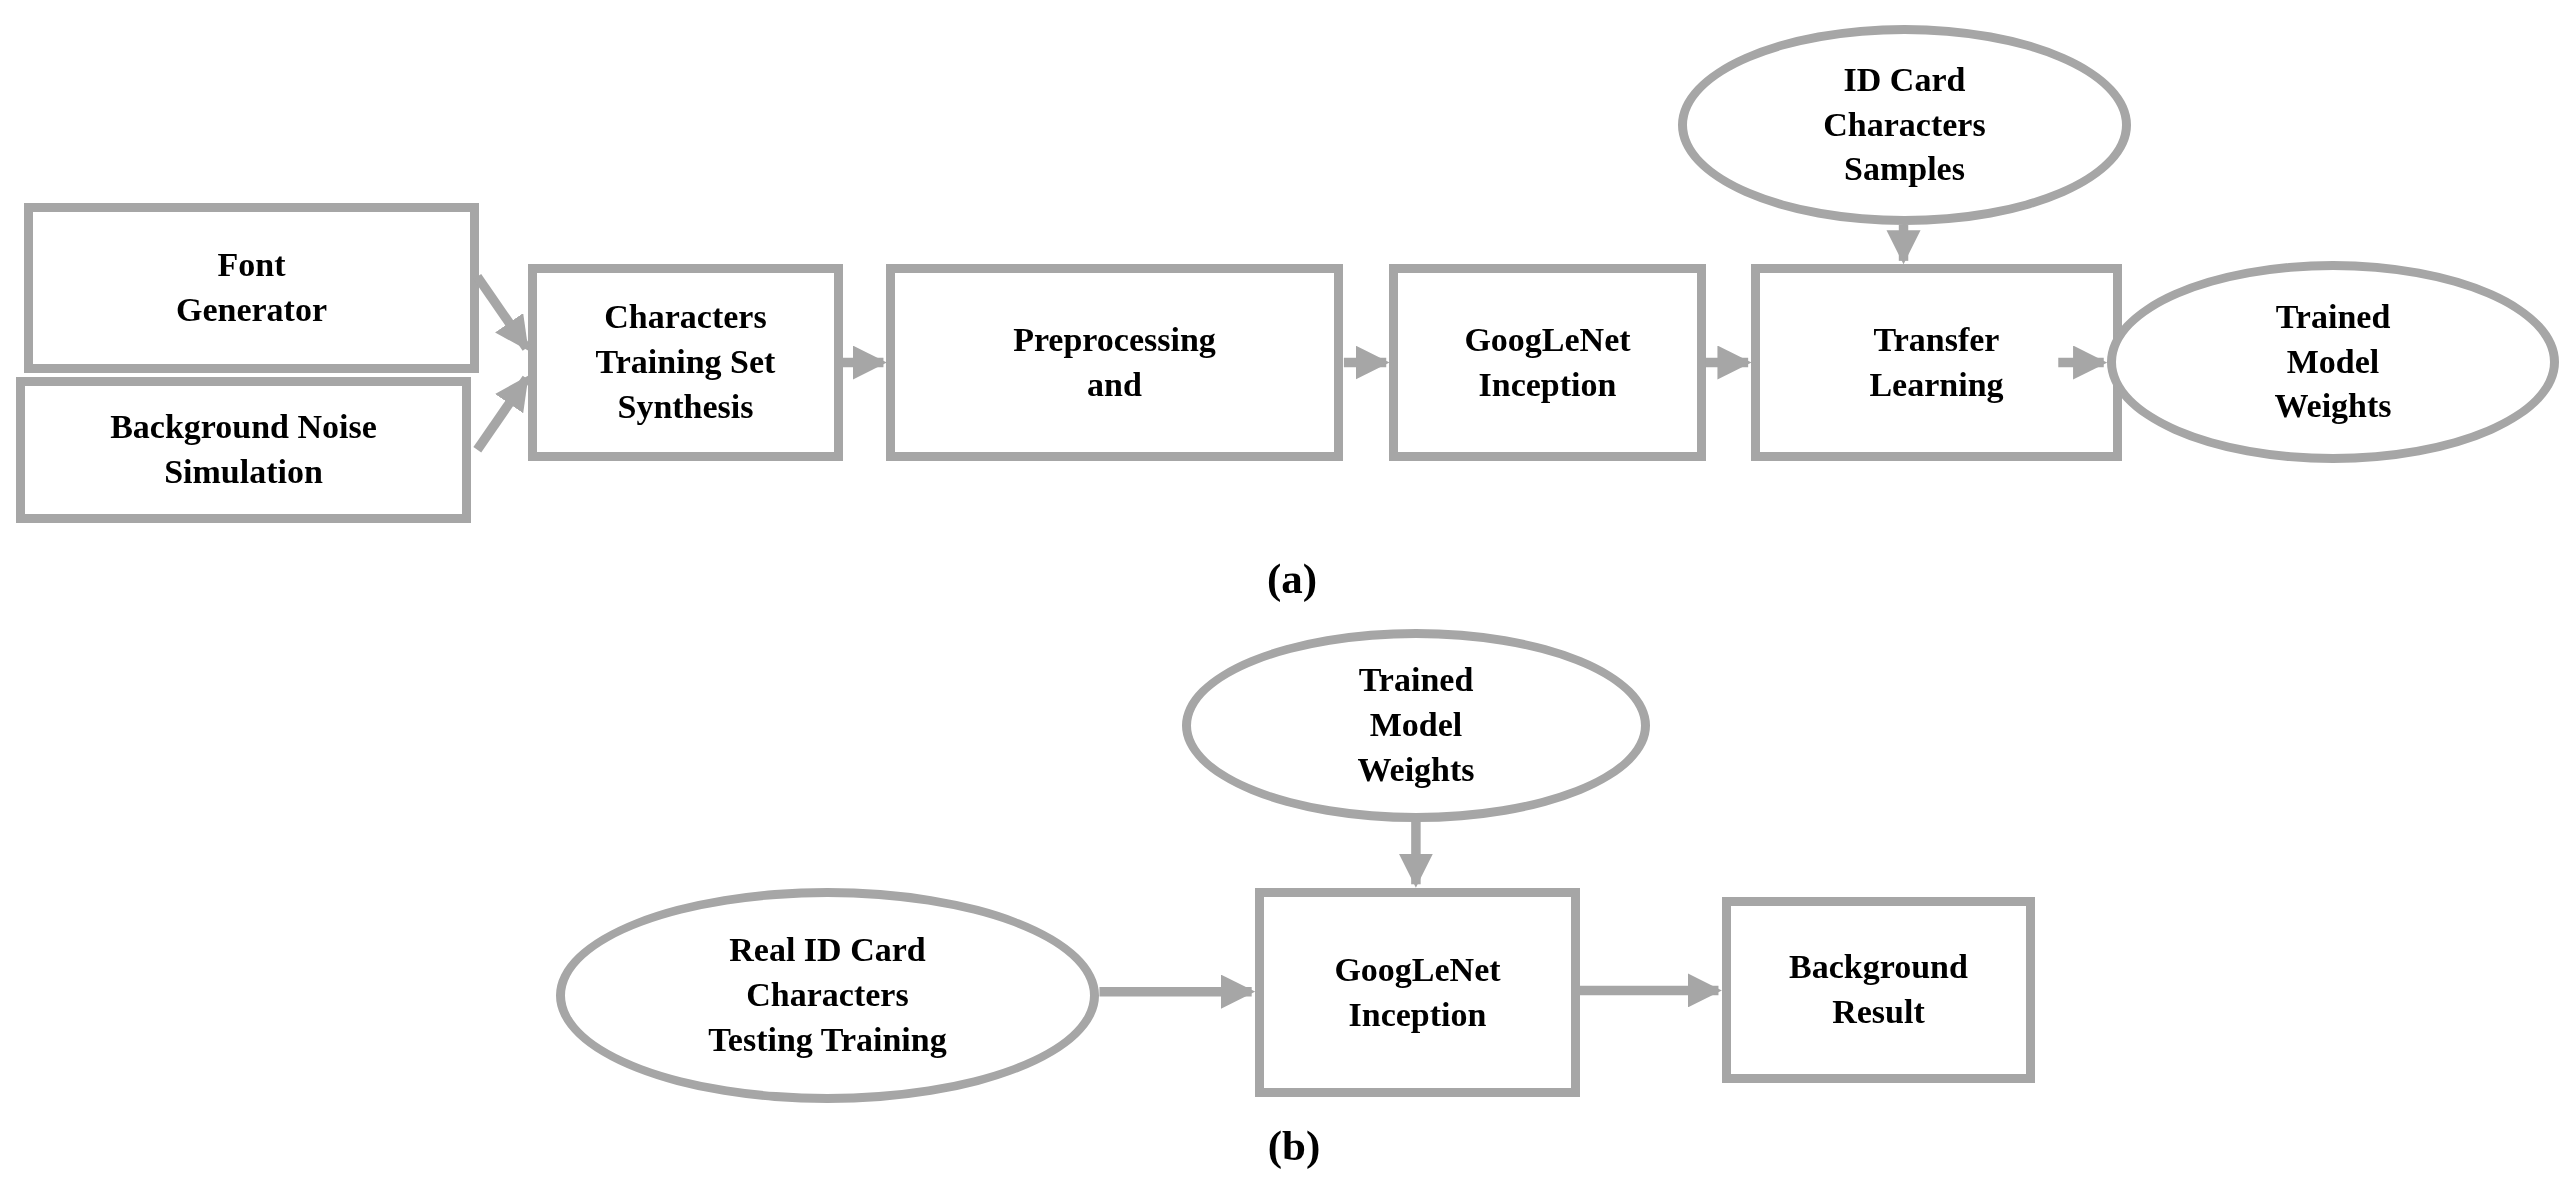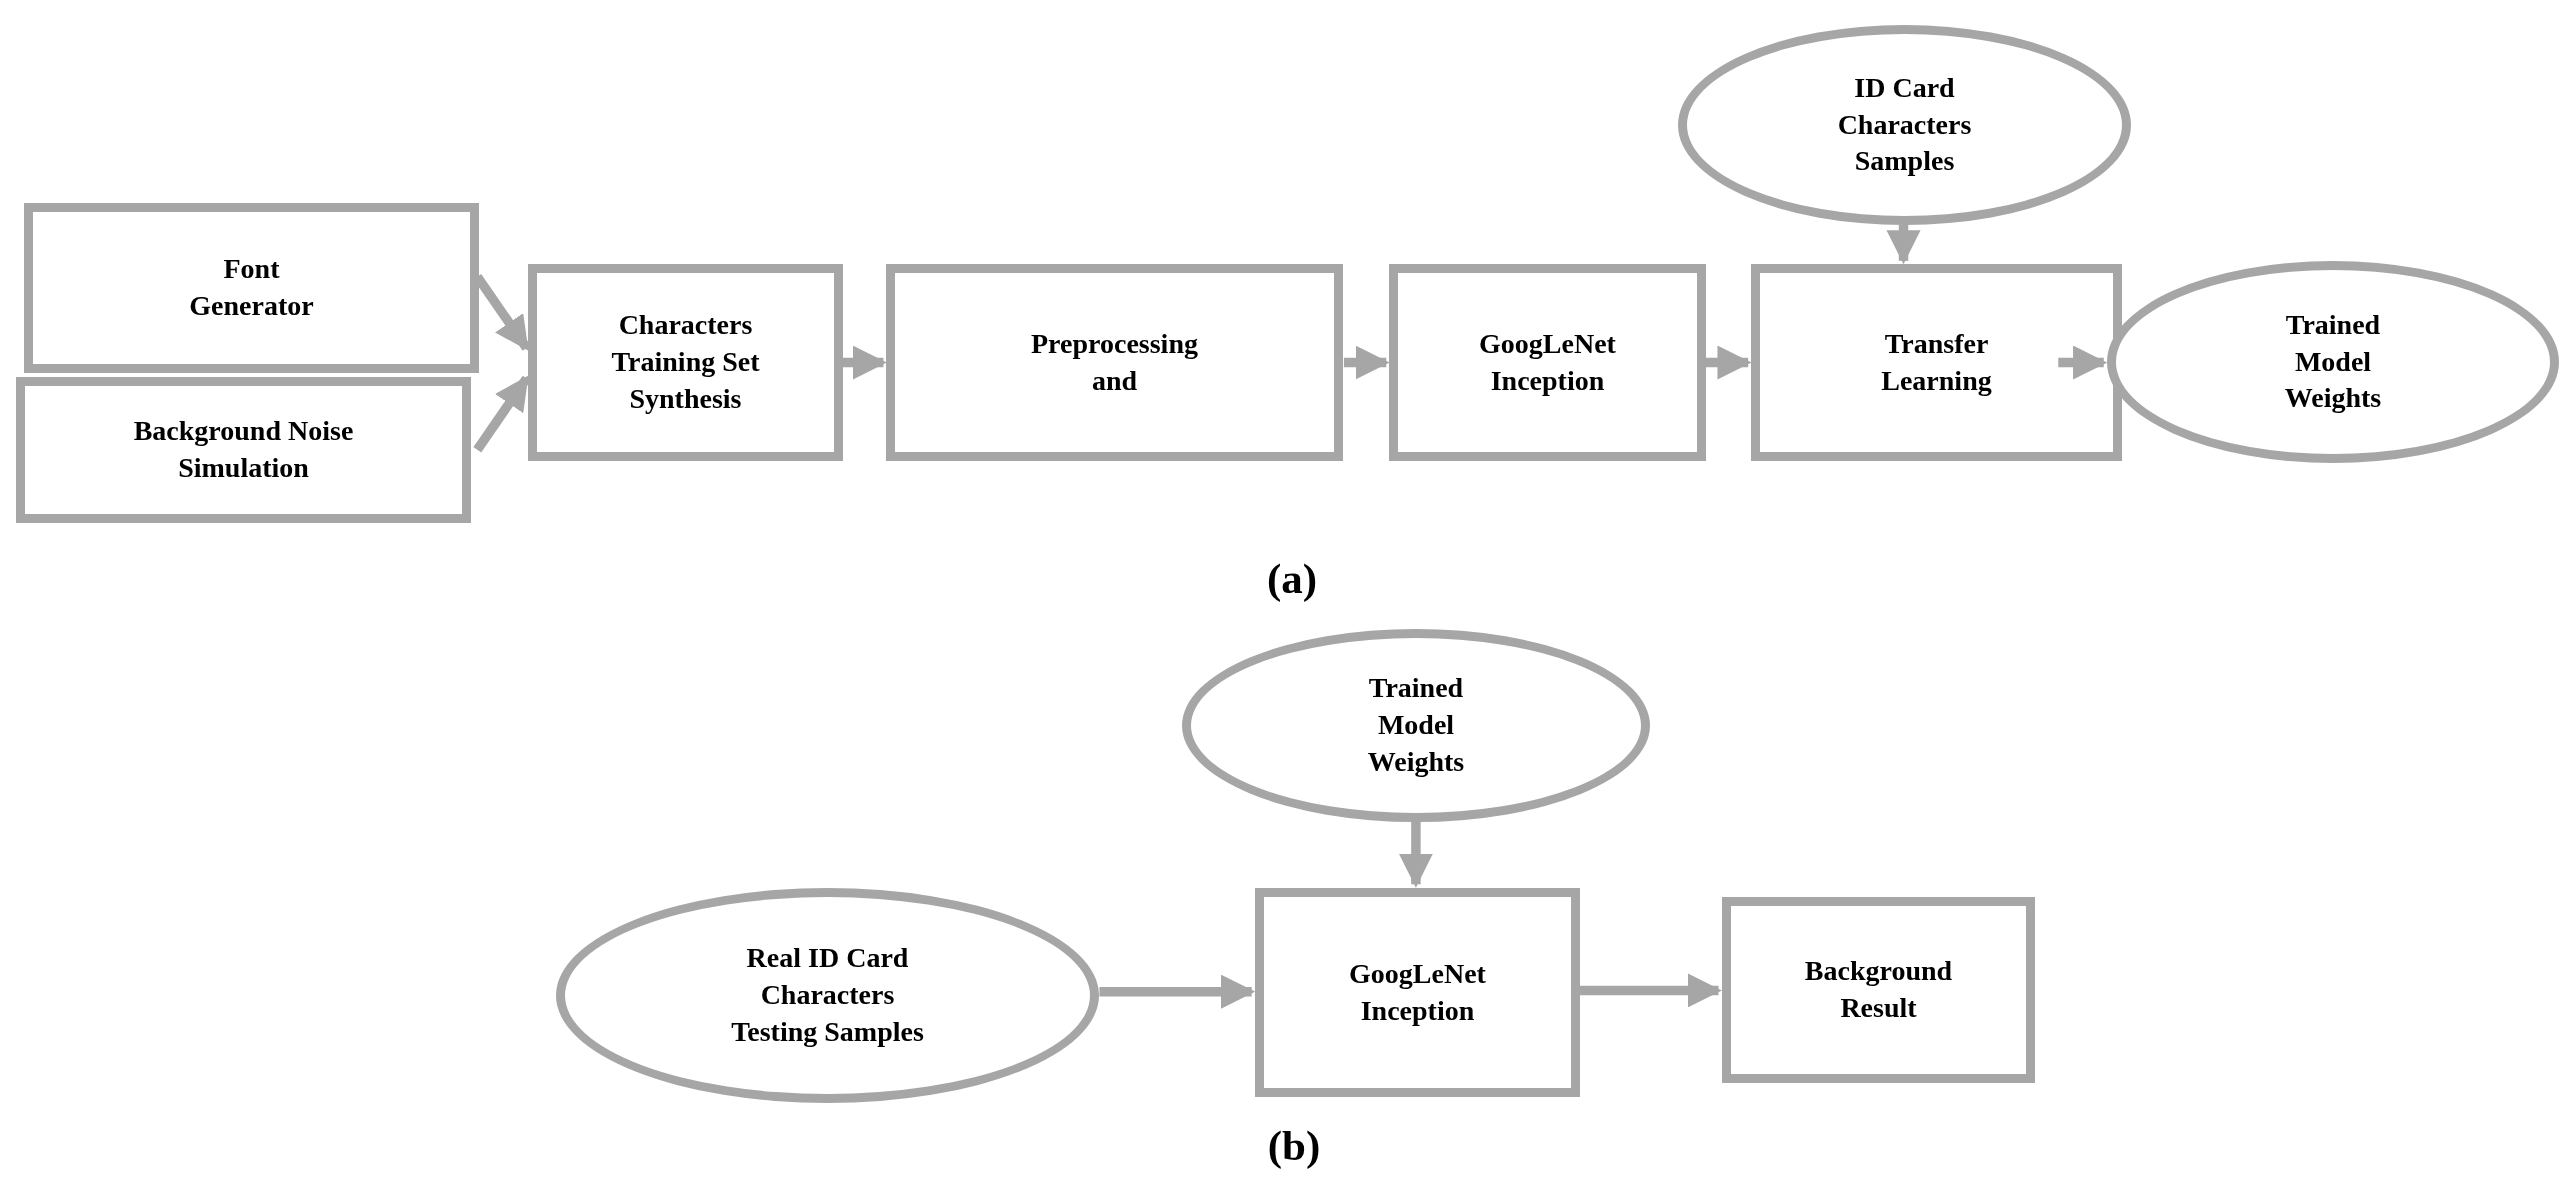--- a/index.html
+++ b/index.html
@@ -19,21 +19,21 @@
     flex-direction:column;
     align-items:center;
     justify-content:center;
     text-align:center;
     z-index:2;
   }
   .ellipse{border-radius:50%;}
   .node .line{
     display:block;
     font-weight:700;
-    font-size:28px;
+    font-size:34px;
     line-height:1.32;
     color:#000000;
     white-space:nowrap;
   }
   .caption{
     position:absolute;
     width:190px;
     text-align:center;
     font-weight:700;
     font-size:43px;
@@ -105,21 +105,21 @@
 
   <div class="node ellipse" style="left:1182px;top:629px;width:468px;height:193px">
     <span class="line">Trained</span>
     <span class="line">Model</span>
     <span class="line">Weights</span>
   </div>
 
   <div class="node ellipse" style="left:556px;top:888px;width:543px;height:215px">
     <span class="line">Real ID Card</span>
     <span class="line">Characters</span>
-    <span class="line">Testing Samples</span>
+    <span class="line">Testing Training</span>
   </div>
 
   <div class="node" style="left:1255px;top:888px;width:325px;height:209px">
     <span class="line">GoogLeNet</span>
     <span class="line">Inception</span>
   </div>
 
   <div class="node" style="left:1722px;top:897px;width:313px;height:186px">
     <span class="line">Background</span>
     <span class="line">Result</span>

